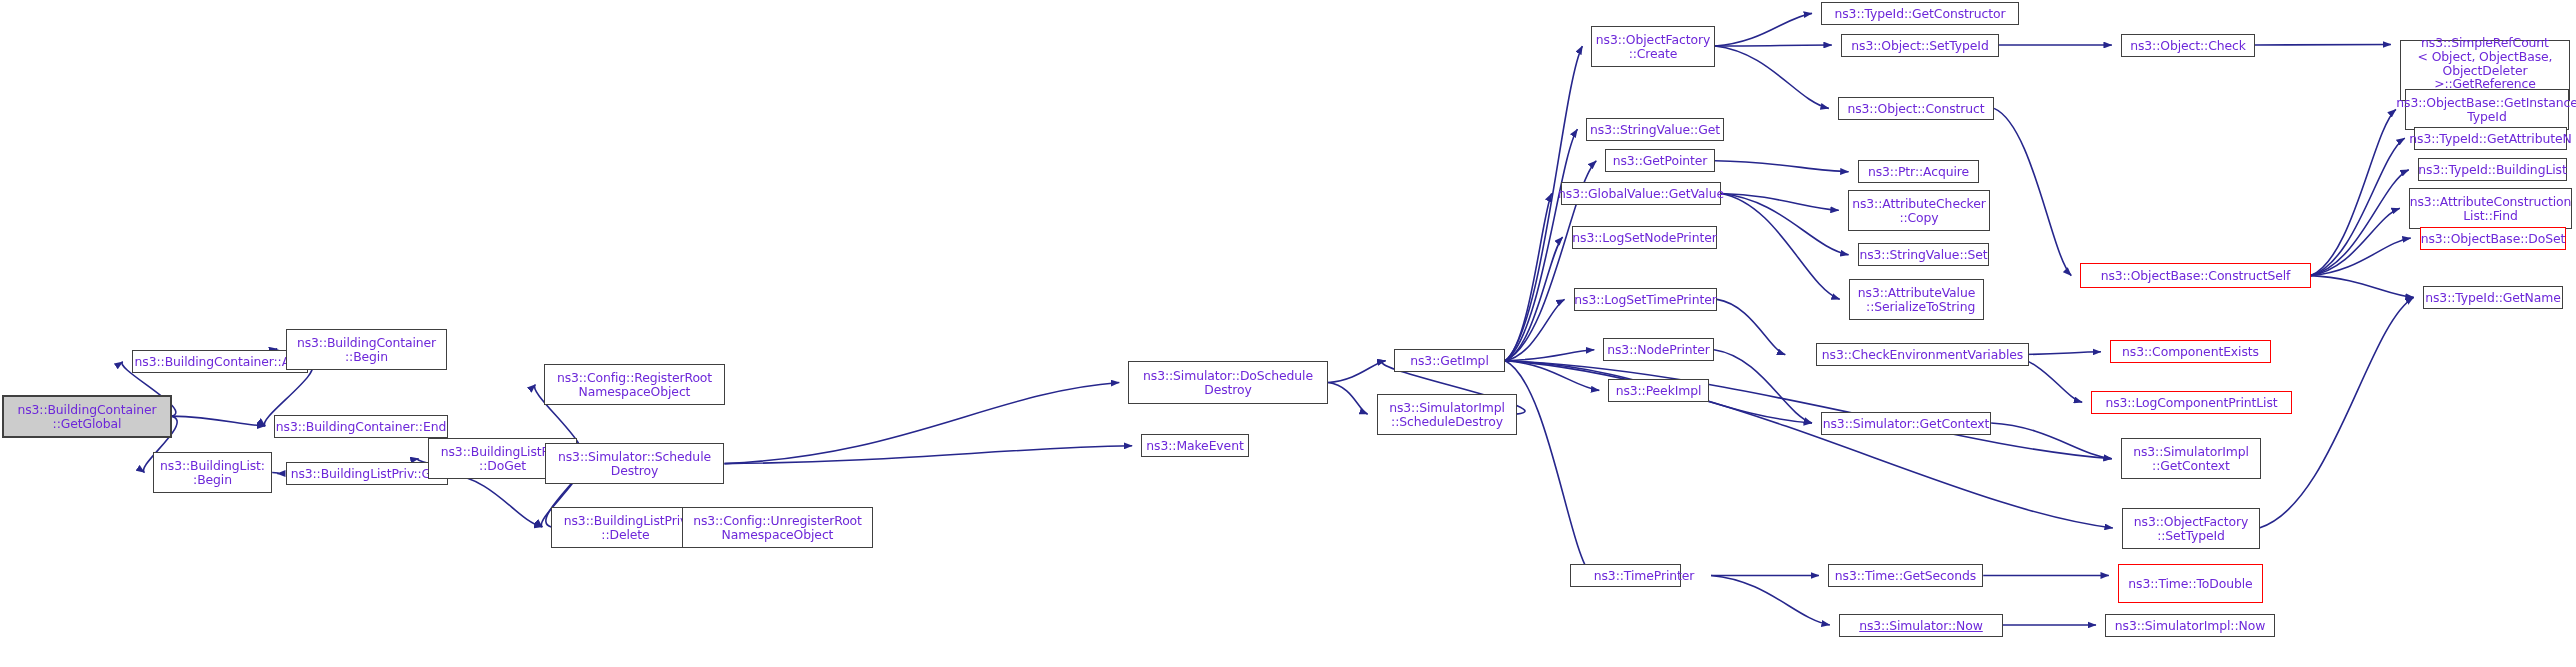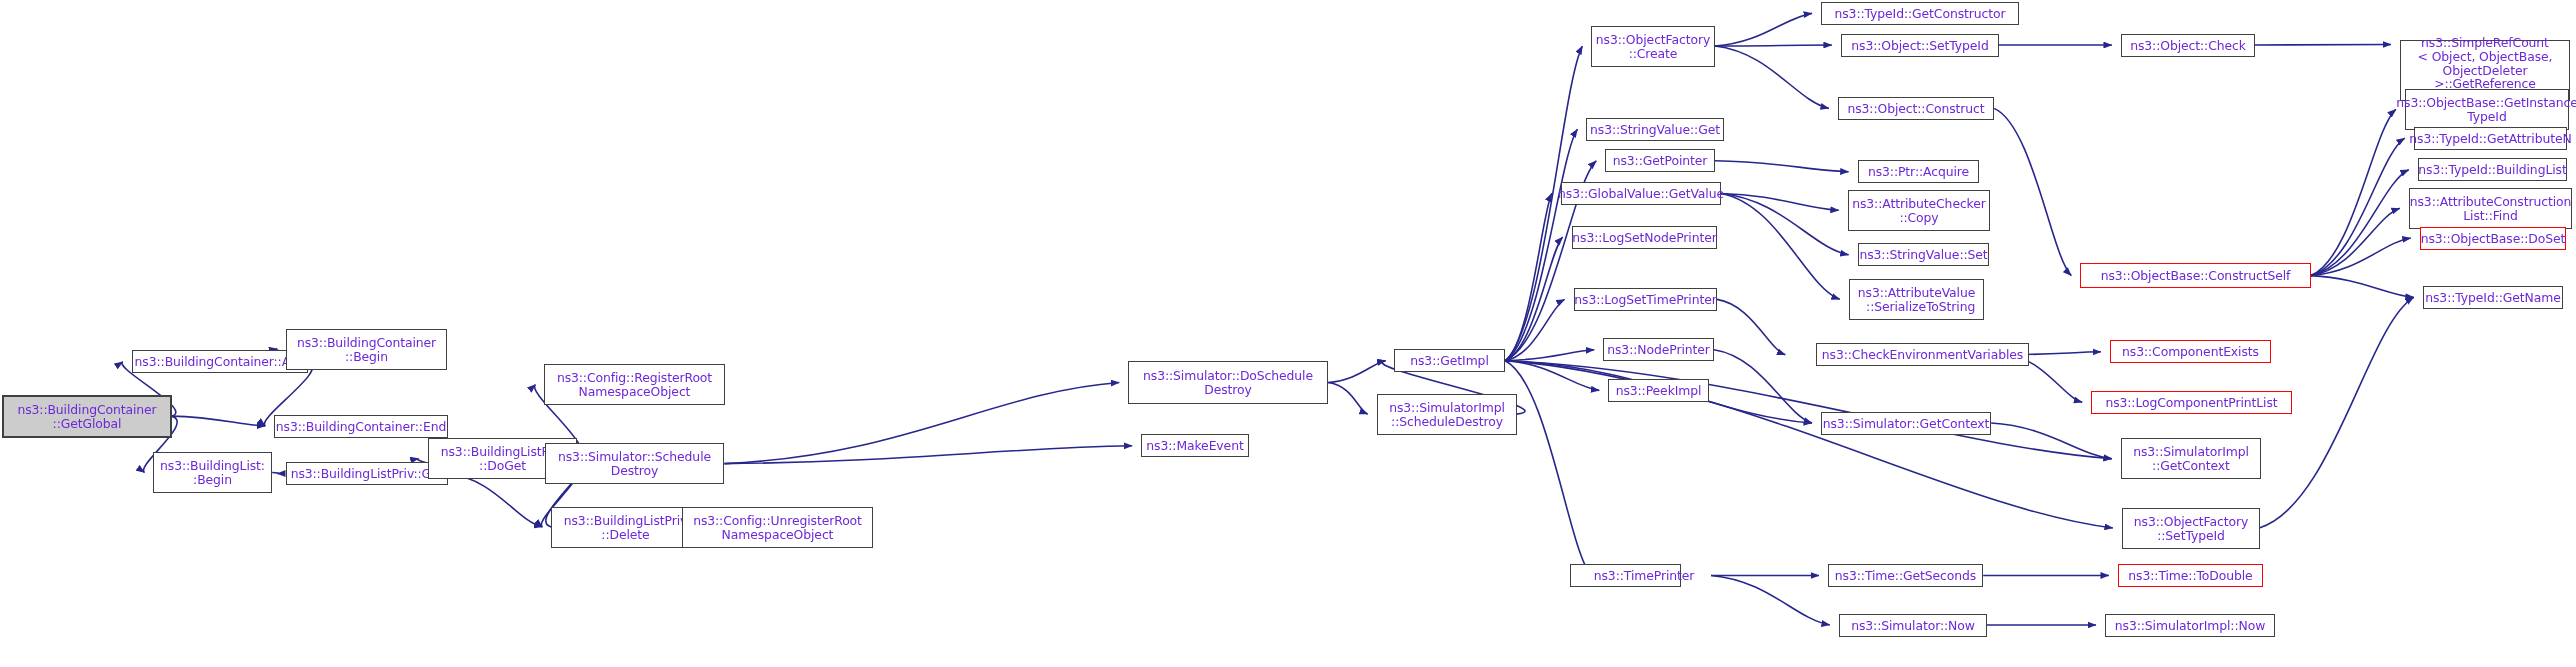--- a/index.html
+++ b/index.html
@@ -147,30 +147,30 @@
       <div class="node" style="left: 1838px; top: 97px; width: 156px; height: 23px;">ns3::Object::Construct</div>
       <div class="node" style="left: 1858px; top: 160px; width: 121px; height: 23px;">ns3::Ptr::Acquire</div>
       <div class="node" style="left: 1848px; top: 190px; width: 142px; height: 41px;">ns3::AttributeChecker
 ::Copy</div>
       <div class="node" style="left: 1858px; top: 243px; width: 131px; height: 23px;">ns3::StringValue::Set</div>
       <div class="node" style="left: 1849px; top: 279px; width: 135px; height: 41px; text-align: right;">ns3::AttributeValue
 ::SerializeToString</div>
       <div class="node" style="left: 1794px; top: 343px; width: 213px; height: 23px; margin-left: 22px;">ns3::CheckEnvironmentVariables</div>
       <div class="node" style="left: 1821px; top: 412px; width: 170px; height: 23px;">ns3::Simulator::GetContext</div>
       <div class="node" style="left: 1828px; top: 564px; width: 155px; height: 23px;">ns3::Time::GetSeconds</div>
-      <div class="node" style="left: 1839px; top: 614px; width: 148px; height: 23px;">ns3::Simulator::Now</div>
+      <div class="node" style="left: 1839px; top: 614px; width: 164px; height: 23px; text-decoration: underline;">ns3::Simulator::Now</div>
       <div class="node" style="left: 2121px; top: 34px; width: 134px; height: 23px;">ns3::Object::Check</div>
       <div class="node red" style="left: 2080px; top: 263px; width: 231px; height: 25px;">ns3::ObjectBase::ConstructSelf</div>
       <div class="node red" style="left: 2110px; top: 340px; width: 161px; height: 23px;">ns3::ComponentExists</div>
       <div class="node red" style="left: 2091px; top: 391px; width: 201px; height: 23px;">ns3::LogComponentPrintList</div>
       <div class="node" style="left: 2121px; top: 438px; width: 140px; height: 41px;">ns3::SimulatorImpl
 ::GetContext</div>
       <div class="node" style="left: 2122px; top: 508px; width: 138px; height: 41px;">ns3::ObjectFactory
 ::SetTypeId</div>
-      <div class="node red" style="left: 2118px; top: 564px; width: 145px; height: 23px;">ns3::Time::ToDouble</div>
+      <div class="node red" style="left: 2118px; top: 564px; width: 145px; height: 39px;">ns3::Time::ToDouble</div>
       <div class="node" style="left: 2105px; top: 614px; width: 170px; height: 23px;">ns3::SimulatorImpl::Now</div>
       <div class="node" style="left: 2400px; top: 14px; width: 170px; height: 61px; margin-top: 26px;">ns3::SimpleRefCount
 &lt; Object, ObjectBase,
 ObjectDeleter &gt;::GetReference
 Count</div>
       <div class="node" style="left: 2405px; top: 89px; width: 164px; height: 41px;">ns3::ObjectBase::GetInstance
 TypeId</div>
       <div class="node" style="left: 2414px; top: 127px; width: 153px; height: 23px;">ns3::TypeId::GetAttributeN</div>
       <div class="node" style="left: 2418px; top: 158px; width: 149px; height: 23px;">ns3::TypeId::BuildingList</div>
       <div class="node" style="left: 2409px; top: 188px; width: 163px; height: 41px;">ns3::AttributeConstruction

